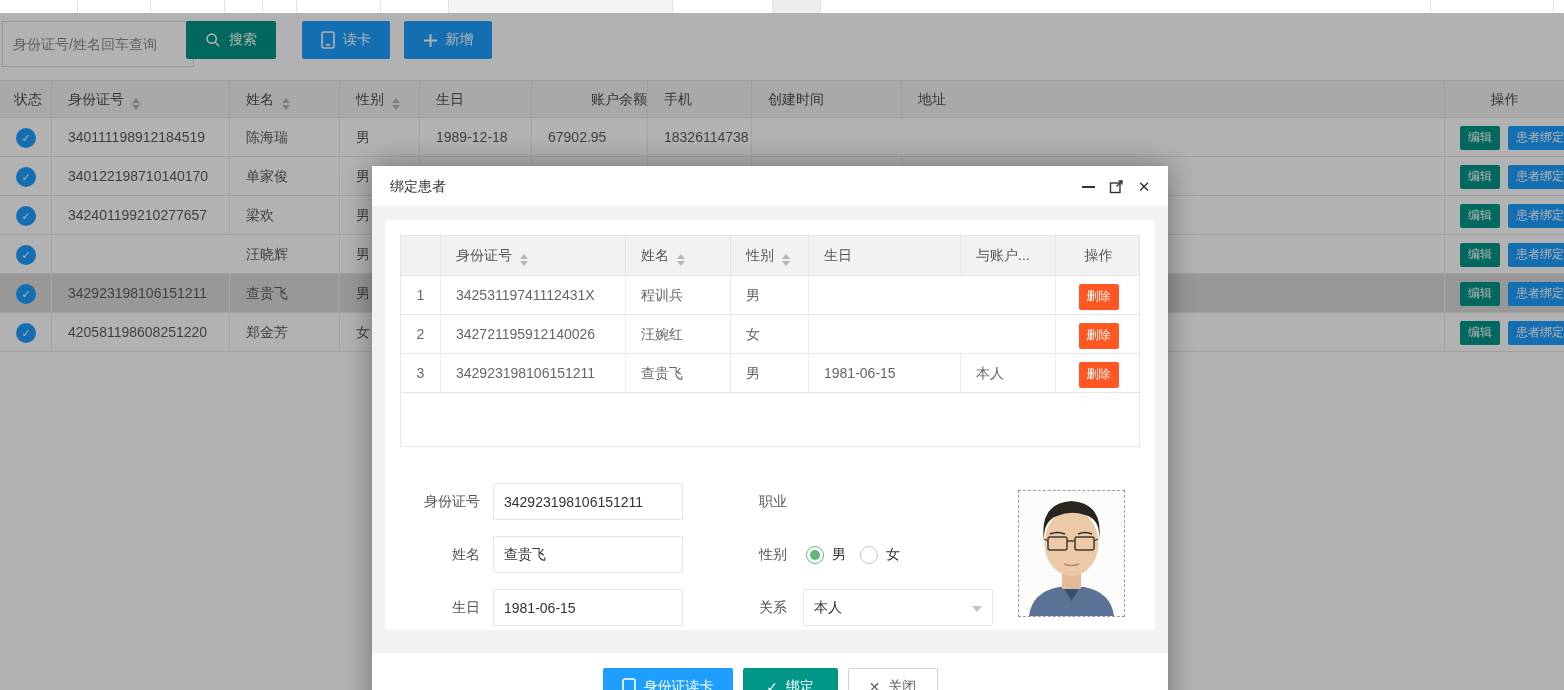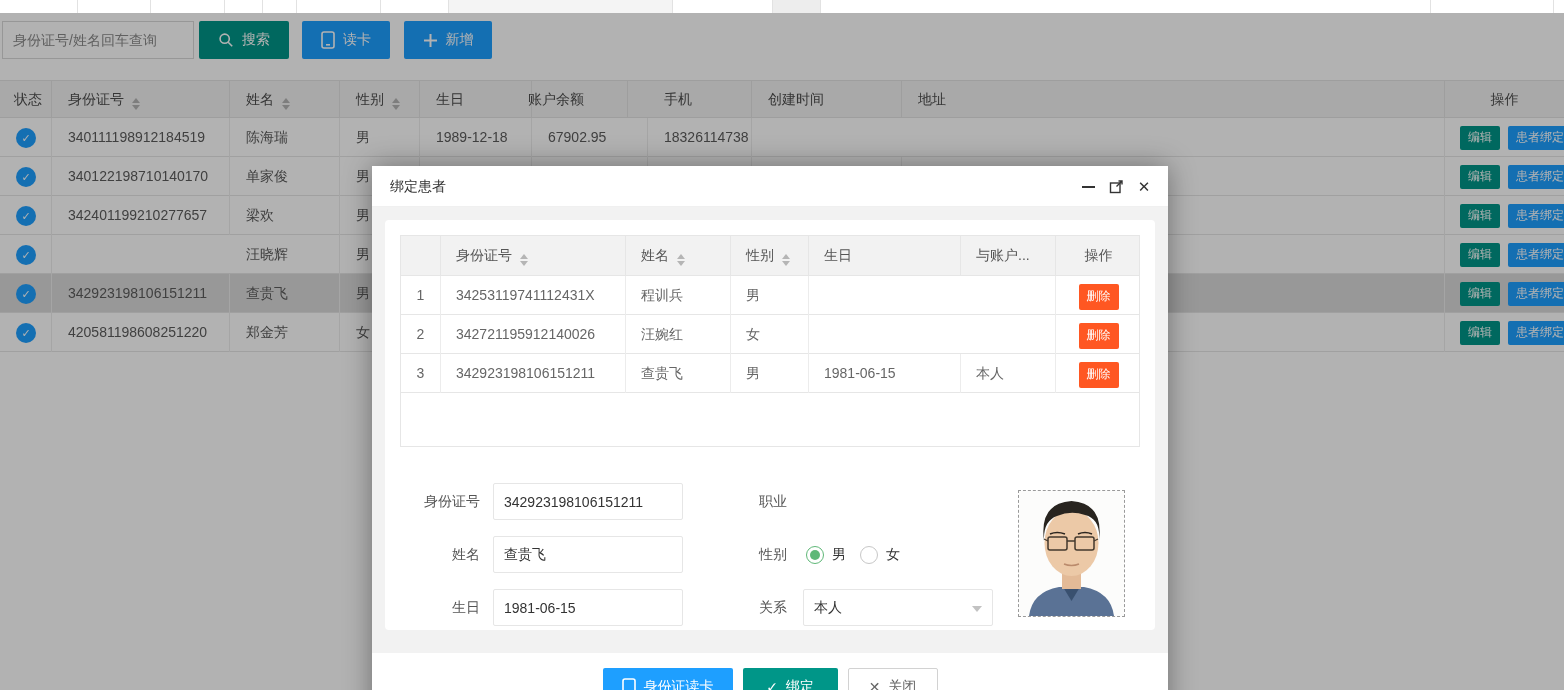--- a/index.html
+++ b/index.html
@@ -7,26 +7,26 @@
   body { position:relative; font-family:"Liberation Sans","DejaVu Sans",sans-serif; font-size:14px; background:#fff; color:#333; }
 
   
   .tabstrip { position:absolute; left:0; top:0; width:1564px; height:13px; background:#fff; z-index:5; }
   .tabstrip .divider { position:absolute; top:0; width:1px; height:13px; background:#e2e2e2; }
   .tabstrip .seg-gray { position:absolute; top:0; height:13px; background:#f4f4f4; }
   .tabstrip .seg-dark { position:absolute; top:0; height:13px; background:#ededed; }
 
   
   .toolbar { position:absolute; left:0; top:13px; width:1564px; height:67px; background:#fff; }
-  .search-input { position:absolute; left:2px; top:8px; width:192px; height:38px; border:1px solid #d9d9d9; padding:0 10px; font-size:14px; color:#333; outline:none; font-family:inherit; }
+  .search-input { position:absolute; left:2px; top:8px; width:192px; height:46px; border:1px solid #d9d9d9; padding:0 10px; font-size:14px; color:#333; outline:none; font-family:inherit; }
   .search-input::placeholder { color:#8a8a8a; }
   .tbtn { position:absolute; top:8px; height:38px; border:none; border-radius:2px; color:#fff; font-size:14px; display:flex; align-items:center; justify-content:center; gap:8px; cursor:pointer; font-family:inherit; }
   .btn-teal { background:#009688; }
   .btn-blue { background:#1E9FFF; }
-  #btn-search { left:199px; width:90px; }
+  #btn-search { left:186px; width:90px; }
   #btn-readcard { left:302px; width:88px; }
   #btn-add { left:404px; width:88px; }
 
   
   .mheader { position:absolute; left:0; top:80px; width:1564px; height:38px; background:#f2f2f2; border-top:1px solid #e2e2e2; border-bottom:1px solid #e2e2e2; }
   .hcell { position:absolute; top:0; height:38px; line-height:37px; padding-left:16px; color:#4d4d4d; border-right:1px solid #e2e2e2; white-space:nowrap; overflow:hidden; }
   .hcell.center { text-align:center; padding-left:0; }
   #main-rows { position:absolute; left:0; top:118px; width:1564px; }
   .mrow { position:relative; width:1564px; height:39px; background:#fff; border-bottom:1px solid #e6e6e6; }
   .mrow.hl { background:#dadada; }
@@ -151,21 +151,21 @@
       </span></div>
   <div class="hcell" style="left:230px;width:110px;"><span>姓名</span><span class="sort">
         <i class="up"></i>
         <i class="down"></i>
       </span></div>
   <div class="hcell" style="left:340px;width:80px;"><span>性别</span><span class="sort">
         <i class="up"></i>
         <i class="down"></i>
       </span></div>
   <div class="hcell" style="left:420px;width:112px;"><span>生日</span></div>
-  <div class="hcell" style="left:512px;width:116px;"><span>账户余额</span></div>
+  <div class="hcell" style="left:532px;width:116px;text-align:right;"><span>账户余额</span></div>
   <div class="hcell" style="left:648px;width:104px;"><span>手机</span></div>
   <div class="hcell" style="left:752px;width:150px;"><span>创建时间</span></div>
   <div class="hcell" style="left:902px;width:543px;"><span>地址</span></div>
   <div class="hcell center" style="left:1445px;width:119px;border-right:none;"><span>操作</span></div>
 </div>
 
 <div id="main-rows">
   <div class="mrow">
     <div class="cell c0">
         <span class="statusdot"><span>✓</span></span>

